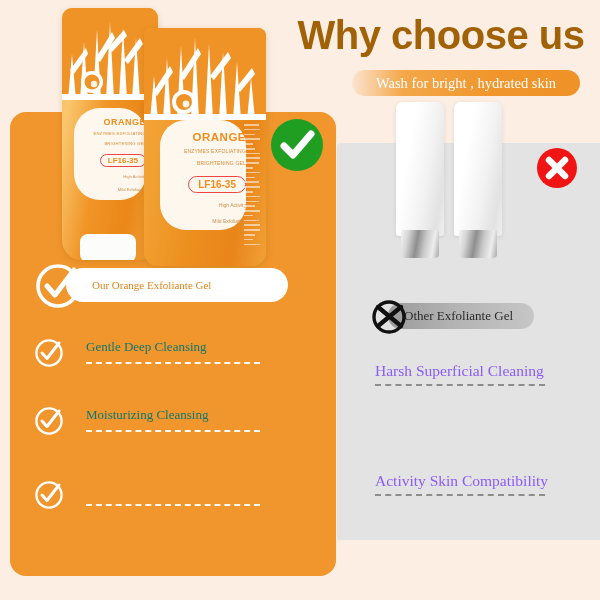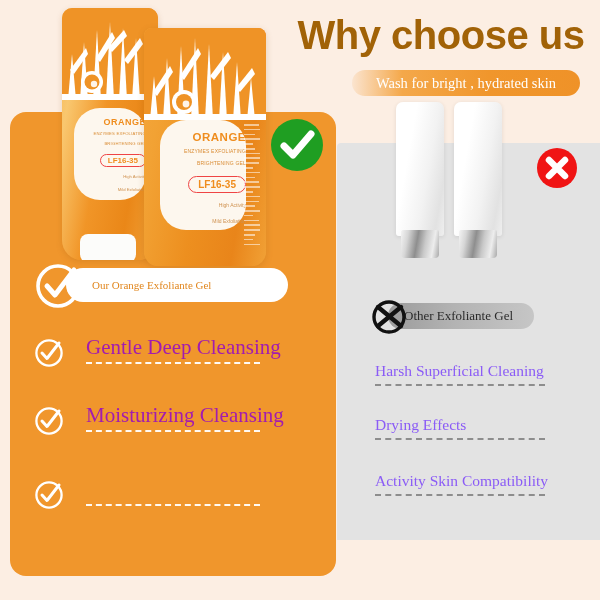--- a/index.html
+++ b/index.html
@@ -307,23 +307,23 @@
     left: 0;
     top: 2px;
     width: 30px;
     height: 30px;
   }
   .lrow .lab {
     position: absolute;
     left: 52px;
     top: 0;
     font-family: "Liberation Serif", serif;
-    font-size: 21px;
+    font-size: 13px;
     line-height: 22px;
-    color: #a21caf;
+    color: #0f766e;
     white-space: nowrap;
     text-align: right;
   }
   .lrow .dash {
     position: absolute;
     left: 52px;
     top: 26px;
     width: 174px;
     height: 0;
     border-top: 2px dashed rgba(255,255,255,0.95);
@@ -572,23 +572,19 @@
       <path d="M9 11 L32 30" stroke="#111111" stroke-width="4.4" stroke-linecap="round"></path>
       <path d="M32 11 L9 30" stroke="#111111" stroke-width="4.4" stroke-linecap="round"></path>
     </svg>
   </div>
 
   <div class="rrow" style="top:360px">
     <span class="lab">Harsh Superficial Cleaning</span>
     <span class="dash"></span>
   </div>
 
-  <div class="rrow" style="top:414px">
-    <span class="lab">Drying Effects</span>
-    <span class="dash"></span>
-  </div>
 
   <div class="rrow" style="top:470px">
     <span class="lab">Activity Skin Compatibility</span>
     <span class="dash"></span>
   </div>
 
 </div>
 
 </body></html>

